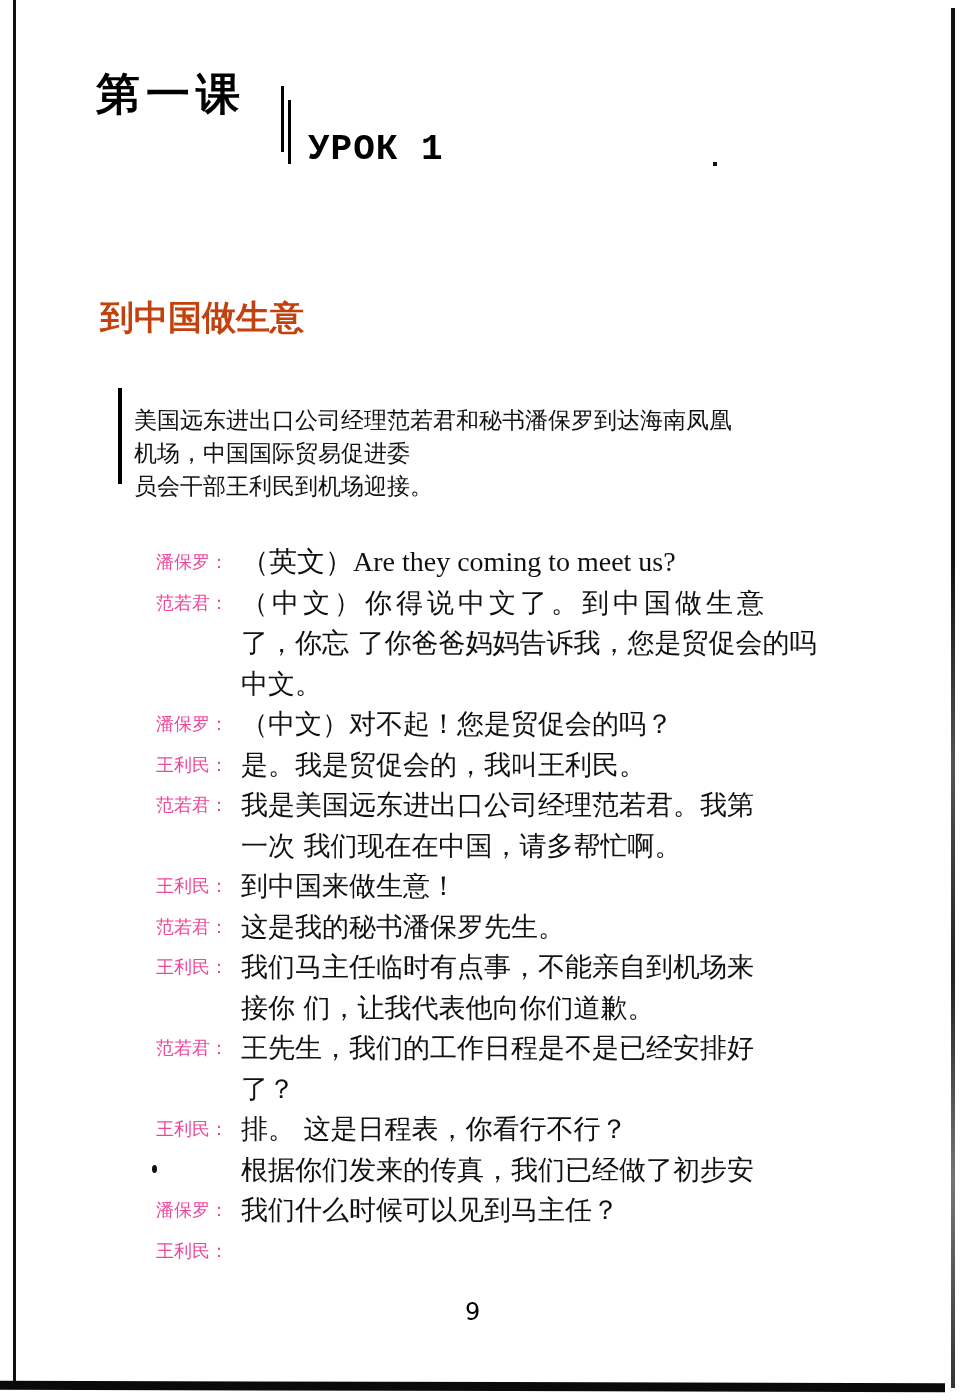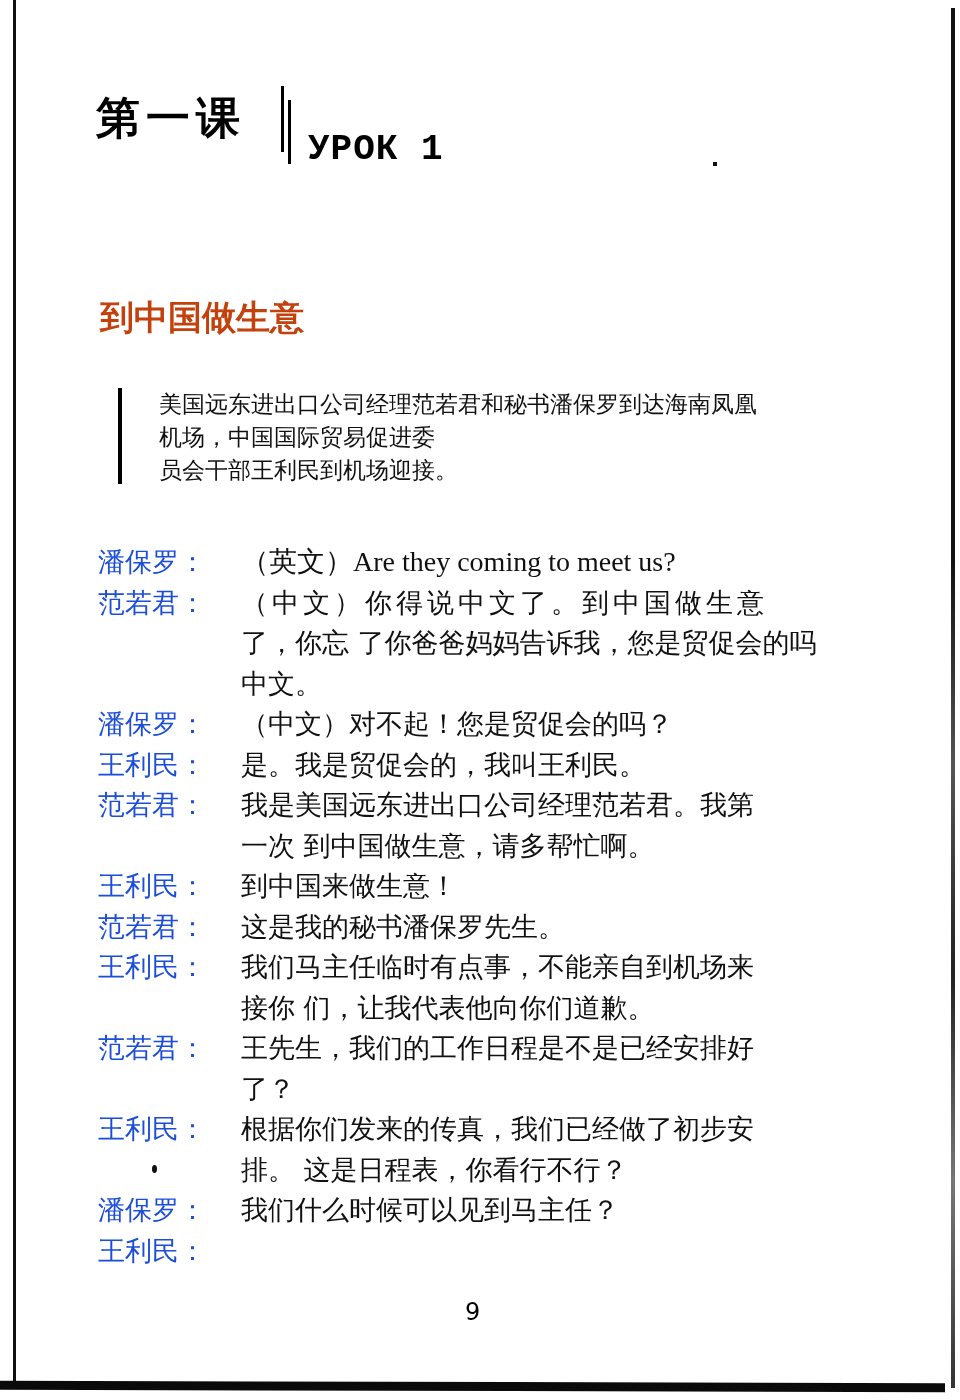--- a/index.html
+++ b/index.html
@@ -40,21 +40,21 @@
     width: 945px;
     height: 9px;
     background: #0a0a0a;
     transform: skewY(0.15deg);
   }
 
   
   .lesson-cn {
     position: absolute;
     left: 96px;
-    top: 96px;
+    top: 72px;
     font-family: "DejaVu Serif", serif;
     font-weight: bold;
     font-size: 44px;
     letter-spacing: 6px;
     line-height: 1;
     color: #000;
     text-align: center;
   }
   .divider-bars {
     position: absolute;
@@ -123,23 +123,22 @@
     position: absolute;
     left: 0;
     top: 0;
     width: 4px;
     height: 96px;
     background: #000;
   }
   .intro-lines {
     position: absolute;
     left: 16px;
-    top: 0;
+    top: 16px;
     width: 720px;
-    margin-left: 25px;
   }
   .intro-line {
     font-family: "DejaVu Sans", sans-serif;
     font-size: 23px;
     line-height: 33px;
     white-space: nowrap;
     color: #111;
   }
 
   
@@ -151,24 +150,25 @@
   }
   .turn {
     position: relative;
   }
   .speaker {
     position: absolute;
     left: 0;
     top: 0;
     width: 130px;
     font-family: "DejaVu Serif", serif;
-    font-size: 27px;
+    font-size: 18px;
     line-height: 40.5px;
     white-space: nowrap;
-    color: #1d4ed8;
+    color: #ec4899;
+    text-align: right;
   }
   .lines {
     margin-left: 143px;
   }
   .line {
     font-family: "DejaVu Serif", serif;
     font-size: 27px;
     line-height: 40.5px;
     white-space: nowrap;
     color: #111;
@@ -257,21 +257,21 @@
     <div class="speaker">王利民：</div>
     <div class="lines">
       <div class="line">是。我是贸促会的，我叫王利民。</div>
     </div>
   </div>
 
   <div class="turn">
     <div class="speaker">范若君：</div>
     <div class="lines">
       <div class="line">我是美国远东进出口公司经理范若君。我第</div>
-      <div class="line">一次 到中国做生意，请多帮忙啊。</div>
+      <div class="line">一次 我们现在在中国，请多帮忙啊。</div>
     </div>
   </div>
 
   <div class="turn">
     <div class="speaker">王利民：</div>
     <div class="lines">
       <div class="line">到中国来做生意！</div>
     </div>
   </div>
 
@@ -295,22 +295,22 @@
     <div class="lines">
       <div class="line">王先生，我们的工作日程是不是已经安排好</div>
       <div class="line">了？</div>
     </div>
   </div>
 
   <div class="turn">
     <div class="speaker">王利民：</div>
     <div class="bullet-mark"></div>
     <div class="lines">
+      <div class="line">排。 这是日程表，你看行不行？</div>
       <div class="line">根据你们发来的传真，我们已经做了初步安</div>
-      <div class="line">排。 这是日程表，你看行不行？</div>
     </div>
   </div>
 
   <div class="turn">
     <div class="speaker">潘保罗：</div>
     <div class="lines">
       <div class="line">我们什么时候可以见到马主任？</div>
     </div>
   </div>
 

